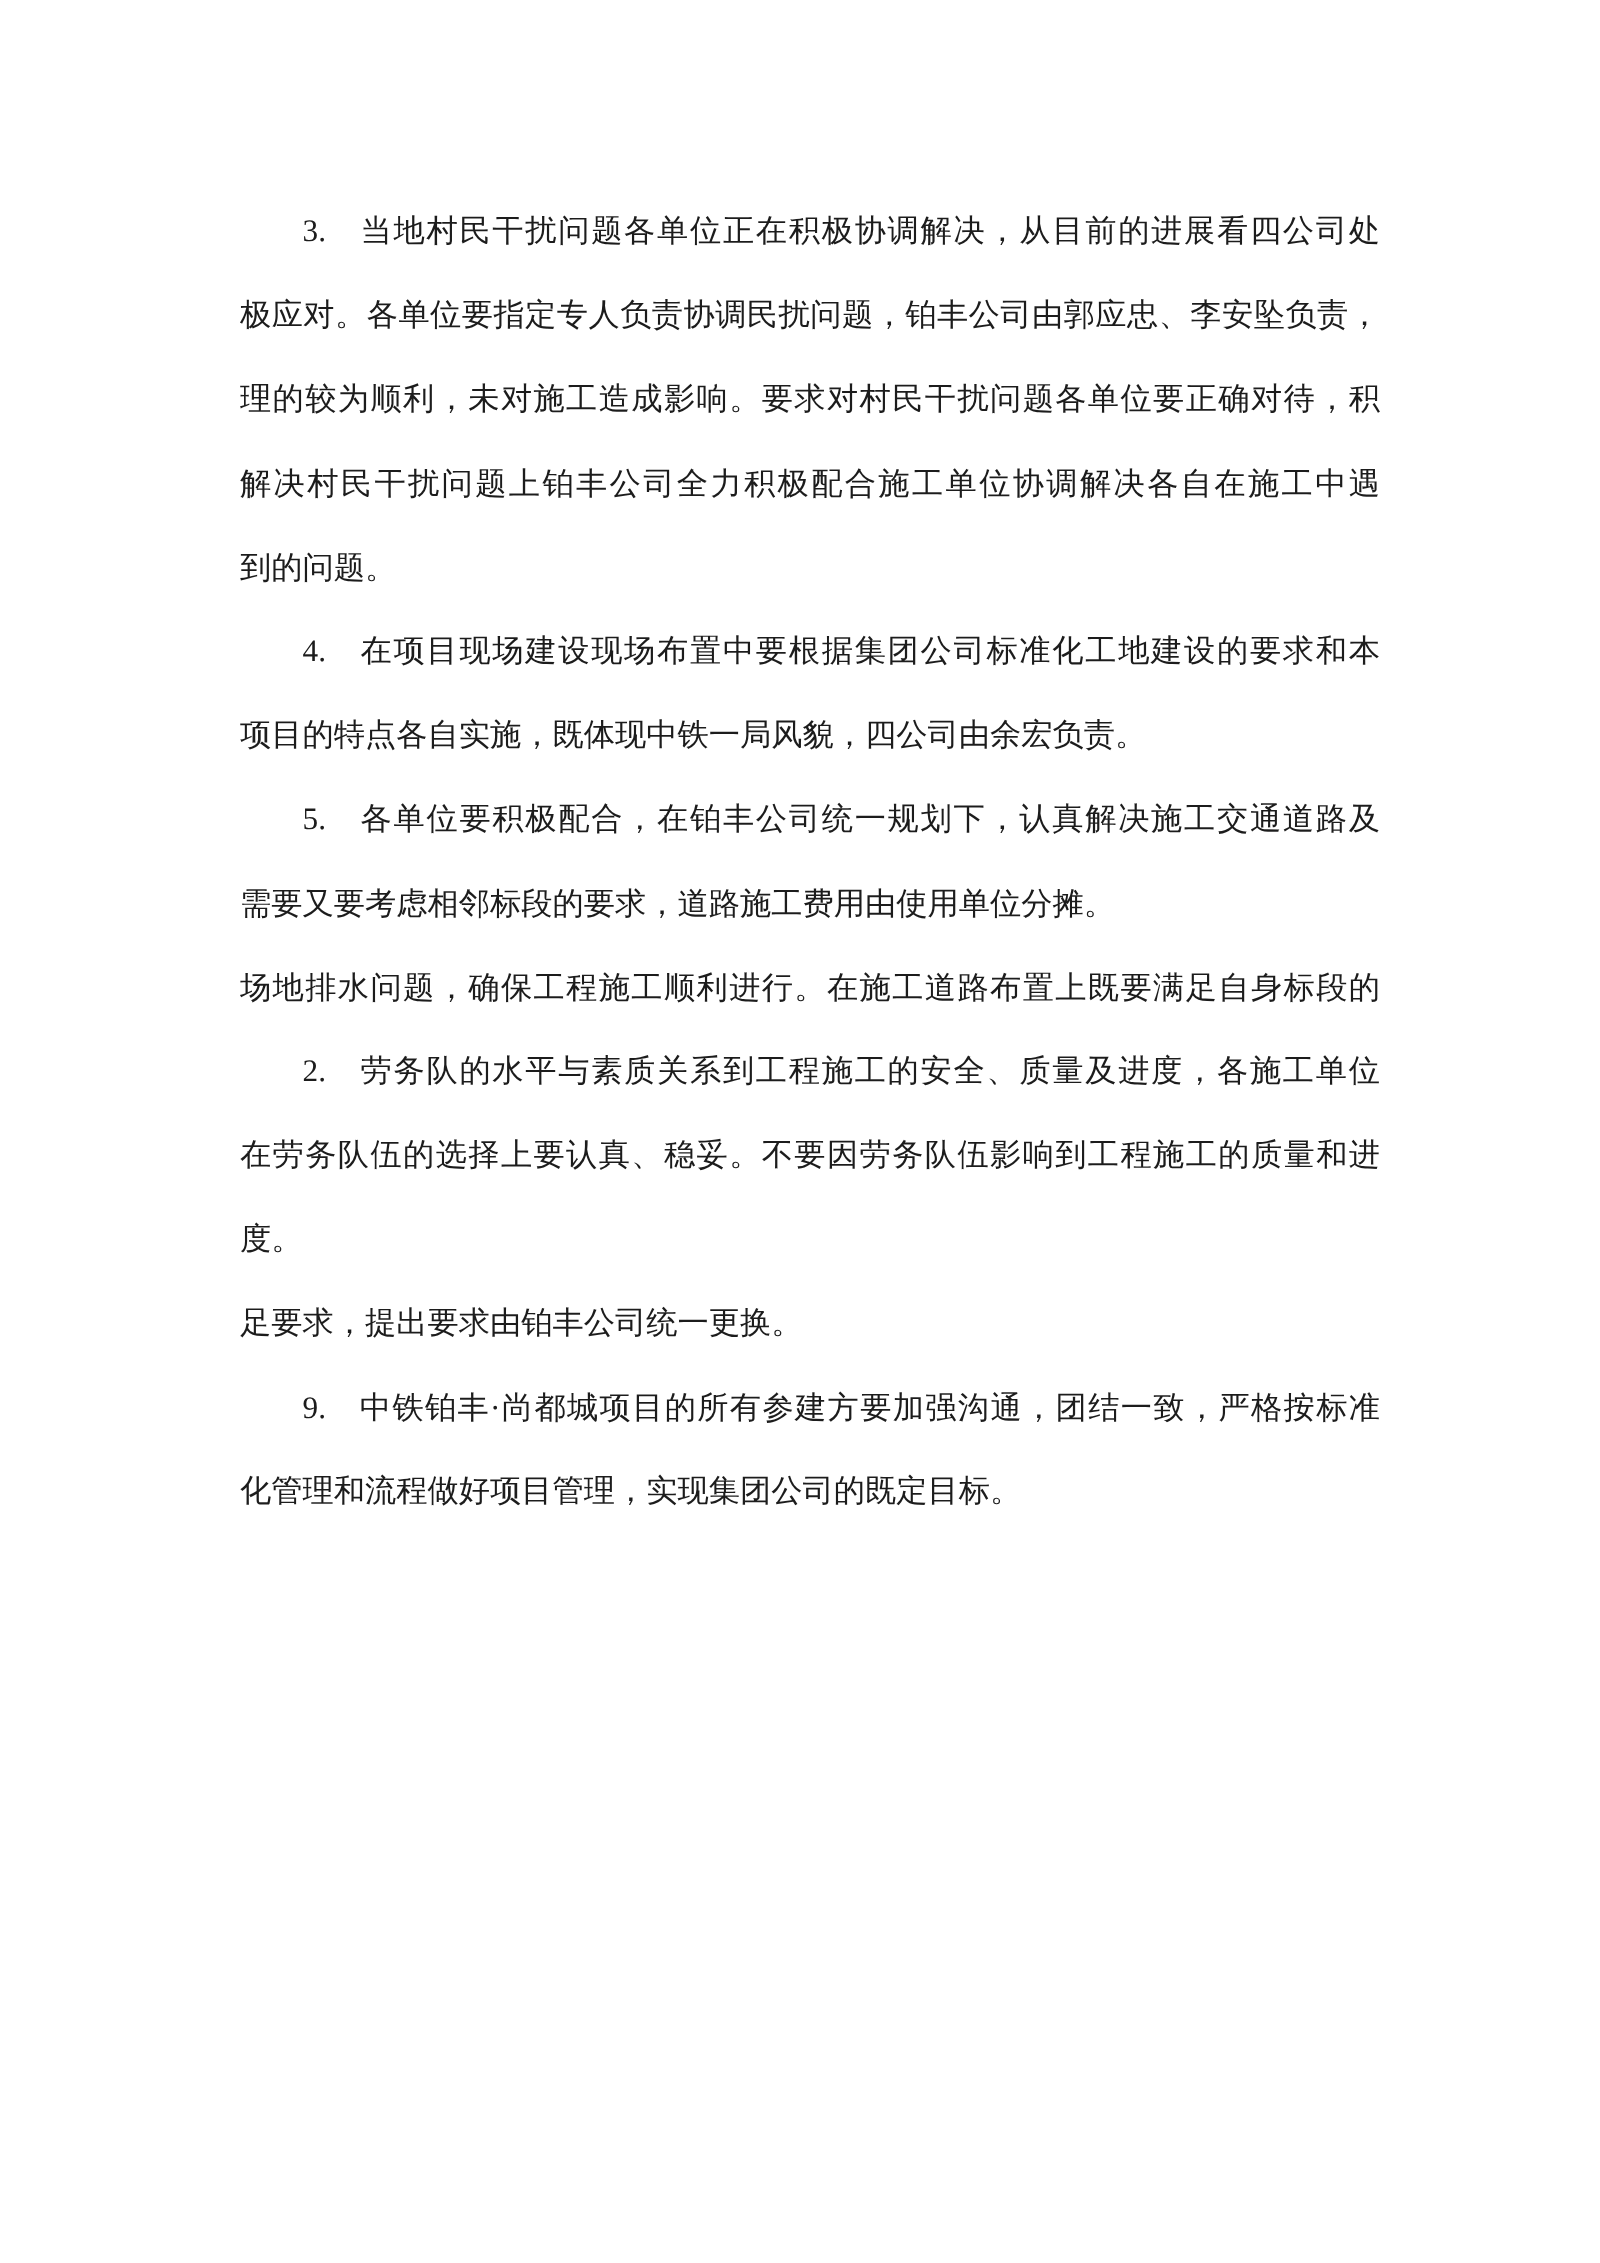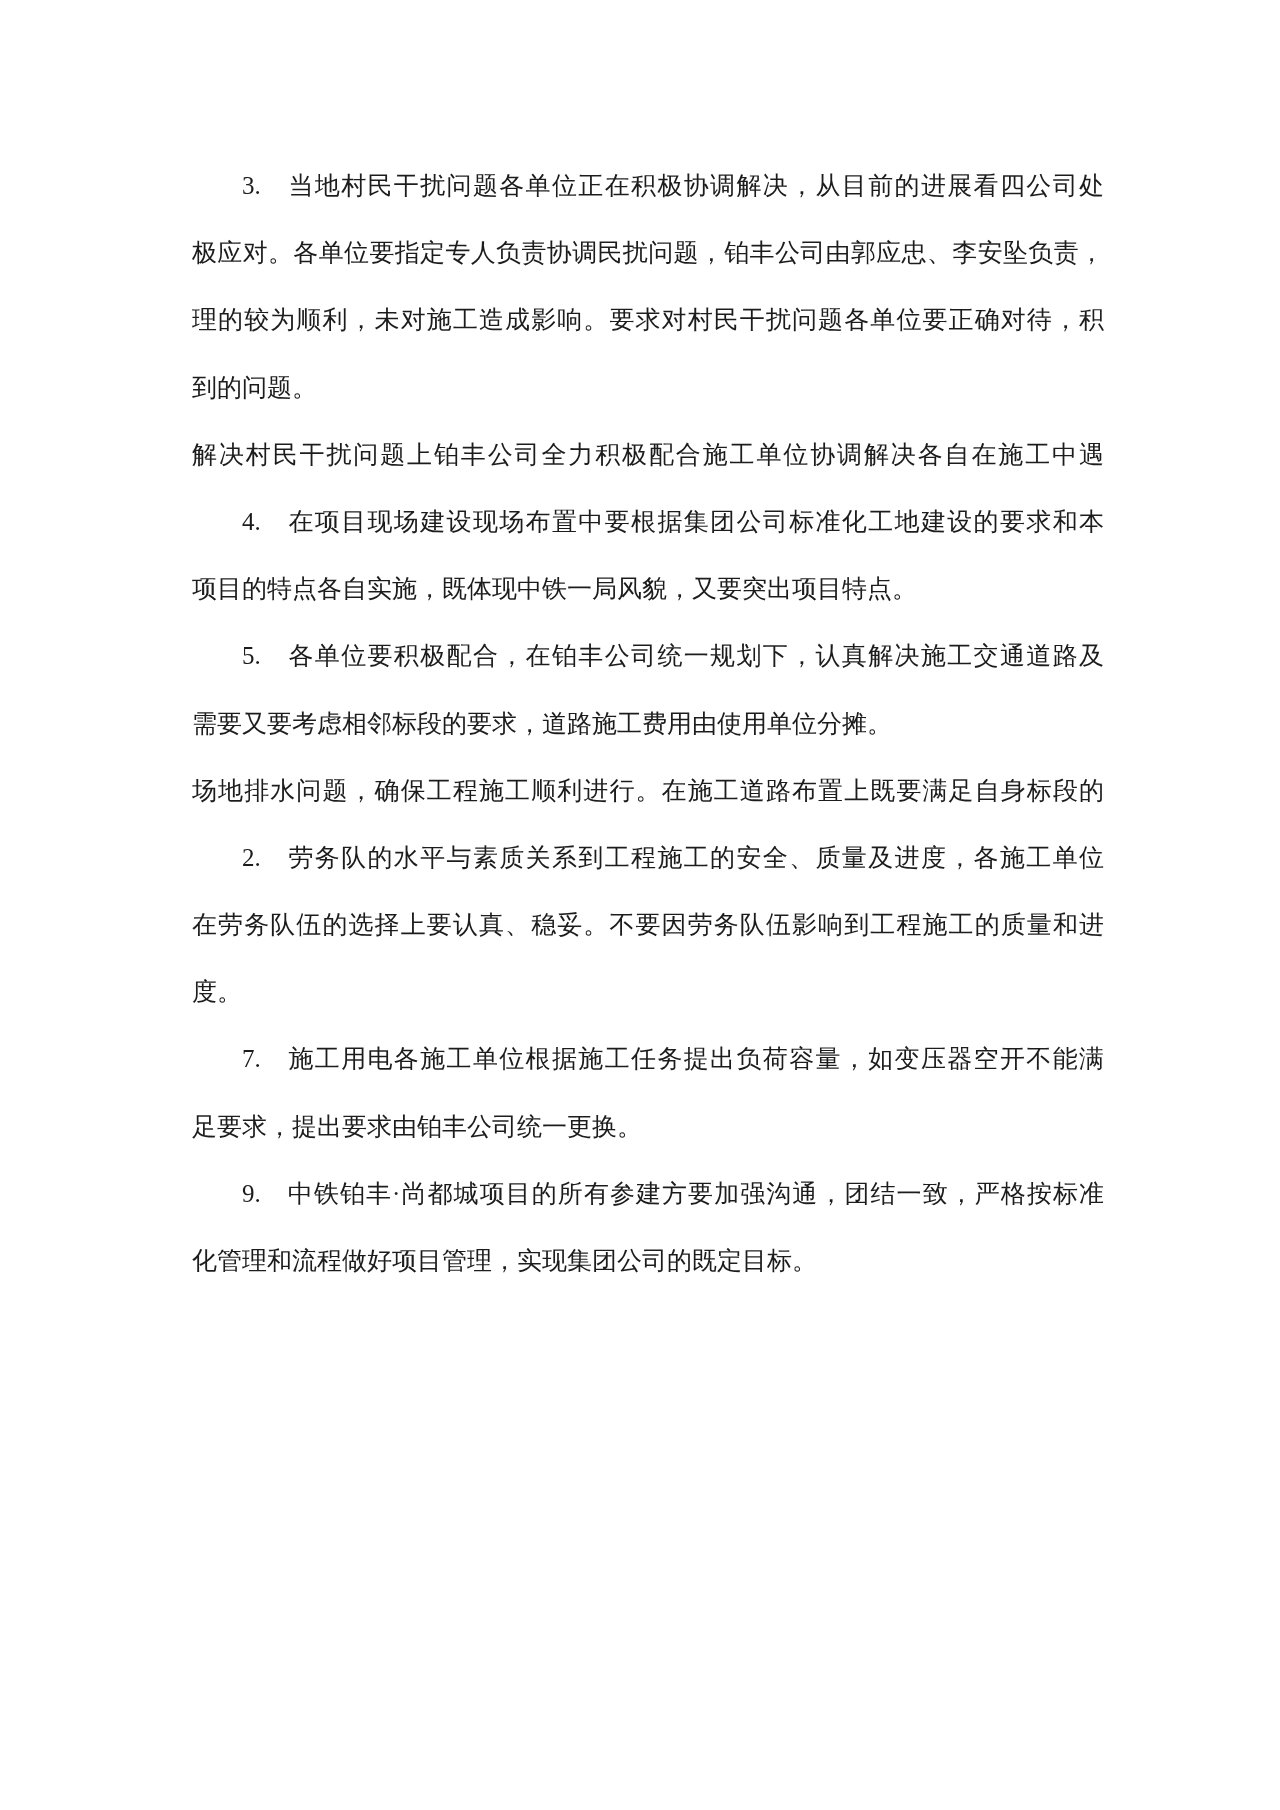--- a/index.html
+++ b/index.html
@@ -53,43 +53,42 @@
 </head>
 <body>
 
 <div class="doc-page">
   <div class="doc-text">
 
     <div class="para">
       <div class="ln first">3.　当地村民干扰问题各单位正在积极协调解决，从目前的进展看四公司处</div>
       <div class="ln">极应对。各单位要指定专人负责协调民扰问题，铂丰公司由郭应忠、李安坠负责，</div>
       <div class="ln">理的较为顺利，未对施工造成影响。要求对村民干扰问题各单位要正确对待，积</div>
+      <div class="ln">解决村民干扰问题上铂丰公司全力积极配合施工单位协调解决各自在施工中遇</div>
       <div class="ln last">到的问题。</div>
-      <div class="ln">解决村民干扰问题上铂丰公司全力积极配合施工单位协调解决各自在施工中遇</div>
     </div>
 
     <div class="para">
       <div class="ln first">4.　在项目现场建设现场布置中要根据集团公司标准化工地建设的要求和本</div>
-      <div class="ln last">项目的特点各自实施，既体现中铁一局风貌，又要突出项目特点。</div>
+      <div class="ln last">项目的特点各自实施，既体现中铁一局风貌，四公司由余宏负责。</div>
     </div>
 
     <div class="para">
       <div class="ln first">5.　各单位要积极配合，在铂丰公司统一规划下，认真解决施工交通道路及</div>
       <div class="ln last">需要又要考虑相邻标段的要求，道路施工费用由使用单位分摊。</div>
       <div class="ln">场地排水问题，确保工程施工顺利进行。在施工道路布置上既要满足自身标段的</div>
     </div>
 
     <div class="para">
       <div class="ln first">2.　劳务队的水平与素质关系到工程施工的安全、质量及进度，各施工单位</div>
       <div class="ln">在劳务队伍的选择上要认真、稳妥。不要因劳务队伍影响到工程施工的质量和进</div>
       <div class="ln last">度。</div>
     </div>
 
     <div class="para">
-      <div class="ln first">7.　施工用电各施工单位根据施工任务提出负荷容量，如变压器空开不能满</div>
       <div class="ln last">足要求，提出要求由铂丰公司统一更换。</div>
     </div>
 
 
     <div class="para">
       <div class="ln first">9.　中铁铂丰·尚都城项目的所有参建方要加强沟通，团结一致，严格按标准</div>
       <div class="ln last">化管理和流程做好项目管理，实现集团公司的既定目标。</div>
     </div>
 
   </div>

